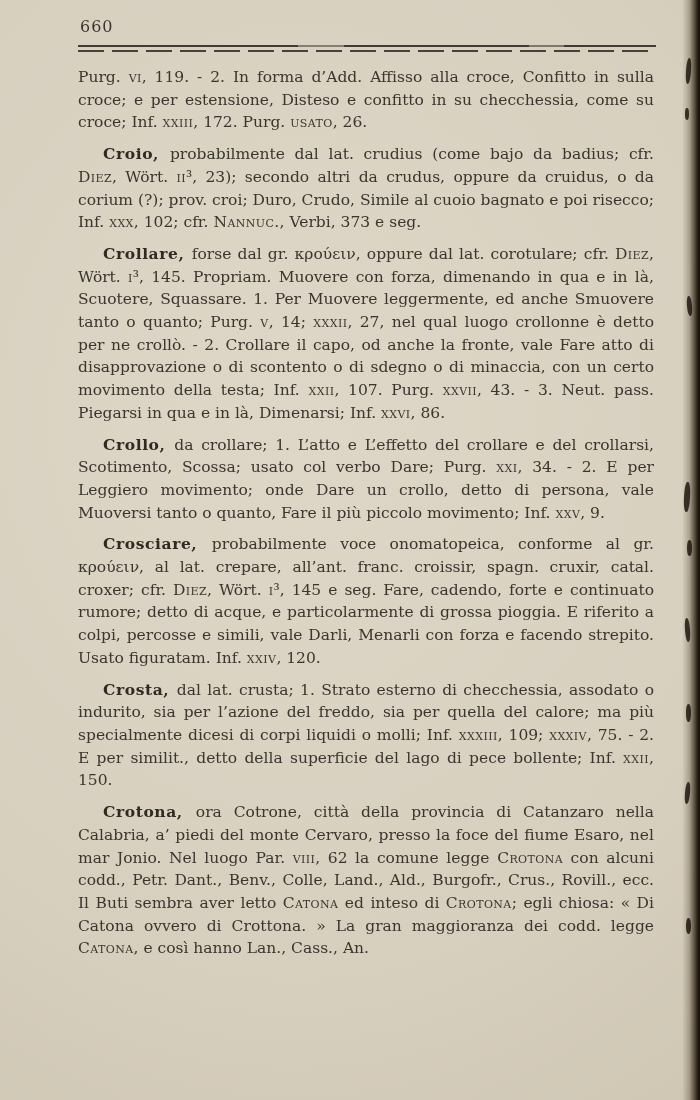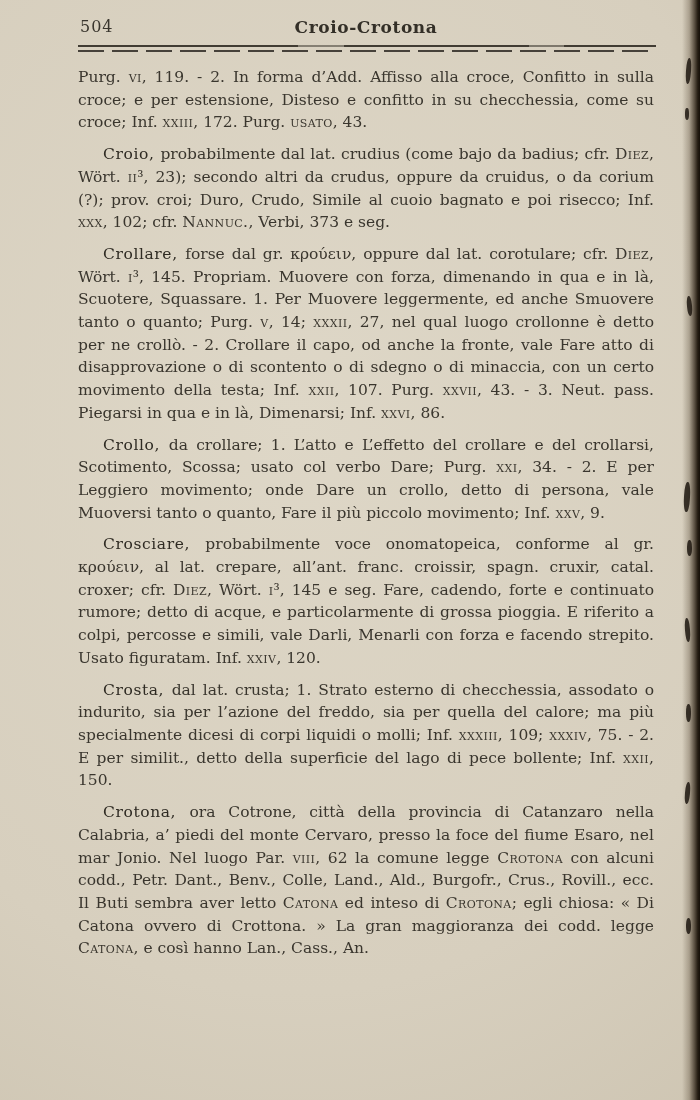--- a/index.html
+++ b/index.html
@@ -33,21 +33,21 @@
     top:50px;height:1.5px;
     background:repeating-linear-gradient(90deg,#46413a 0 26px, rgba(70,65,58,0) 26px 34px);
   }
   .text{
     position:absolute;top:66px;left:78px;width:576px;
     font-size:15.5px;line-height:22.7px;
     text-align:justify;
   }
   .text p{margin:0;}
   .text p.entry{margin-top:9px;text-indent:25px;}
-  .b{font-weight:normal;letter-spacing:.6px;color:#2f2b23;}
+  .b{font-weight:bold;letter-spacing:.6px;color:#2f2b23;}
   .i{}
   .sc{font-variant:small-caps;letter-spacing:.4px;margin-top:17px;}
   .edge{
     position:absolute;top:0;right:0;bottom:0;width:18px;
     background:linear-gradient(to right,
       rgba(58,44,28,0) 0%,
       rgba(70,54,34,.30) 40%,
       rgba(48,37,24,.75) 70%,
       #241c12 88%,
       #150f08 100%);
@@ -57,29 +57,28 @@
     background:#1e1710;border-radius:45%;
     opacity:.85;
   }
 </style>
 </head>
 <body>
 
 <div class="page">
 
   <div class="header">
-    <span class="pagenum">504</span>
-    <span class="runhead">Croio-Crotona</span>
+    <span class="pagenum">660</span>
   </div>
 
   <div class="rule rule-top"></div>
   <div class="rule rule-bottom"></div>
 
   <div class="text">
-      <p><span class="i">Purg. </span><span class="sc">vi</span><span>, 119. - 2. In forma d’Add. Affisso alla croce, Confitto in sulla croce; e per estensione, Disteso e confitto in su checchessia, come su croce; </span><span class="i">Inf. </span><span class="sc">xxiii</span><span>, 172. </span><span class="i">Purg. </span><span class="sc">usato</span><span>, 43.</span></p>
+      <p><span class="i">Purg. </span><span class="sc">vi</span><span>, 119. - 2. In forma d’Add. Affisso alla croce, Confitto in sulla croce; e per estensione, Disteso e confitto in su checchessia, come su croce; </span><span class="i">Inf. </span><span class="sc">xxiii</span><span>, 172. </span><span class="i">Purg. </span><span class="sc">usato</span><span>, 26.</span></p>
       <p class="entry"><span class="b">Croio, </span><span>probabilmente dal lat. </span><span class="i">crudius</span><span> (come </span><span class="i">bajo</span><span> da </span><span class="i">badius;</span><span> cfr. </span><span class="sc">Diez</span><span>, </span><span class="i">Wört.</span><span> </span><span class="sc">ii</span><span>³, 23); secondo altri da </span><span class="i">crudus,</span><span> oppure da </span><span class="i">cruidus,</span><span> o da </span><span class="i">corium</span><span> (?); prov. </span><span class="i">croi;</span><span> Duro, Crudo, Simile al cuoio bagnato e poi risecco; </span><span class="i">Inf. </span><span class="sc">xxx</span><span>, 102; cfr. </span><span class="sc">Nannuc.</span><span>, </span><span class="i">Verbi,</span><span> 373 e seg.</span></p>
       <p class="entry"><span class="b">Crollare, </span><span>forse dal gr. κρούειν, oppure dal lat. </span><span class="i">corotulare;</span><span> cfr. </span><span class="sc">Diez</span><span>, </span><span class="i">Wört.</span><span> </span><span class="sc">i</span><span>³, 145. Propriam. Muovere con forza, dimenando in qua e in là, Scuotere, Squassare. 1. Per Muovere leggermente, ed anche Smuovere tanto o quanto; </span><span class="i">Purg. </span><span class="sc">v</span><span>, 14; </span><span class="sc">xxxii</span><span>, 27, nel qual luogo </span><span class="i">crollonne</span><span> è detto per </span><span class="i">ne crollò</span><span>. - 2. Crollare il capo, od anche la fronte, vale Fare atto di disapprovazione o di scontento o di sdegno o di minaccia, con un certo movimento della testa; </span><span class="i">Inf. </span><span class="sc">xxii</span><span>, 107. </span><span class="i">Purg. </span><span class="sc">xxvii</span><span>, 43. - 3. Neut. pass. Piegarsi in qua e in là, Dimenarsi; </span><span class="i">Inf. </span><span class="sc">xxvi</span><span>, 86.</span></p>
       <p class="entry"><span class="b">Crollo, </span><span>da </span><span class="i">crollare;</span><span> 1. L’atto e L’effetto del crollare e del crollarsi, Scotimento, Scossa; usato col verbo Dare; </span><span class="i">Purg. </span><span class="sc">xxi</span><span>, 34. - 2. E per Leggiero movimento; onde Dare un crollo, detto di persona, vale Muoversi tanto o quanto, Fare il più piccolo movimento; </span><span class="i">Inf. </span><span class="sc">xxv</span><span>, 9.</span></p>
       <p class="entry"><span class="b">Crosciare, </span><span>probabilmente voce onomatopeica, conforme al gr. κρούειν, al lat. </span><span class="i">crepare,</span><span> all’ant. franc. </span><span class="i">croissir,</span><span> spagn. </span><span class="i">cruxir,</span><span> catal. </span><span class="i">croxer;</span><span> cfr. </span><span class="sc">Diez</span><span>, </span><span class="i">Wört.</span><span> </span><span class="sc">i</span><span>³, 145 e seg. Fare, cadendo, forte e continuato rumore; detto di acque, e particolarmente di grossa pioggia. E riferito a colpi, percosse e simili, vale Darli, Menarli con forza e facendo strepito. Usato figuratam. </span><span class="i">Inf. </span><span class="sc">xxiv</span><span>, 120.</span></p>
       <p class="entry"><span class="b">Crosta, </span><span>dal lat. </span><span class="i">crusta;</span><span> 1. Strato esterno di checchessia, assodato o indurito, sia per l’azione del freddo, sia per quella del calore; ma più specialmente dicesi di corpi liquidi o molli; </span><span class="i">Inf. </span><span class="sc">xxxiii</span><span>, 109; </span><span class="sc">xxxiv</span><span>, 75. - 2. E per similit., detto della superficie del lago di pece bollente; </span><span class="i">Inf. </span><span class="sc">xxii</span><span>, 150.</span></p>
       <p class="entry"><span class="b">Crotona, </span><span>ora </span><span class="i">Cotrone,</span><span> città della provincia di Catanzaro nella Calabria, a’ piedi del monte Cervaro, presso la foce del fiume Esaro, nel mar Jonio. Nel luogo </span><span class="i">Par. </span><span class="sc">viii</span><span>, 62 la comune legge </span><span class="sc">Crotona</span><span> con alcuni codd., </span><span class="i">Petr. Dant., Benv., Colle, Land., Ald., Burgofr., Crus., Rovill.,</span><span> ecc. Il </span><span class="i">Buti</span><span> sembra aver letto </span><span class="sc">Catona</span><span> ed inteso di </span><span class="sc">Crotona</span><span>; egli chiosa: « Di </span><span class="i">Catona</span><span> ovvero di </span><span class="i">Crottona.</span><span> » La gran maggioranza dei codd. legge </span><span class="sc">Catona</span><span>, e così hanno </span><span class="i">Lan., Cass., An.</span></p>
     </div>
 
   <div class="edge">
     <i class="mk" style="top:58px;right:9px;width:5px;height:26px;transform:rotate(4deg);"></i>

